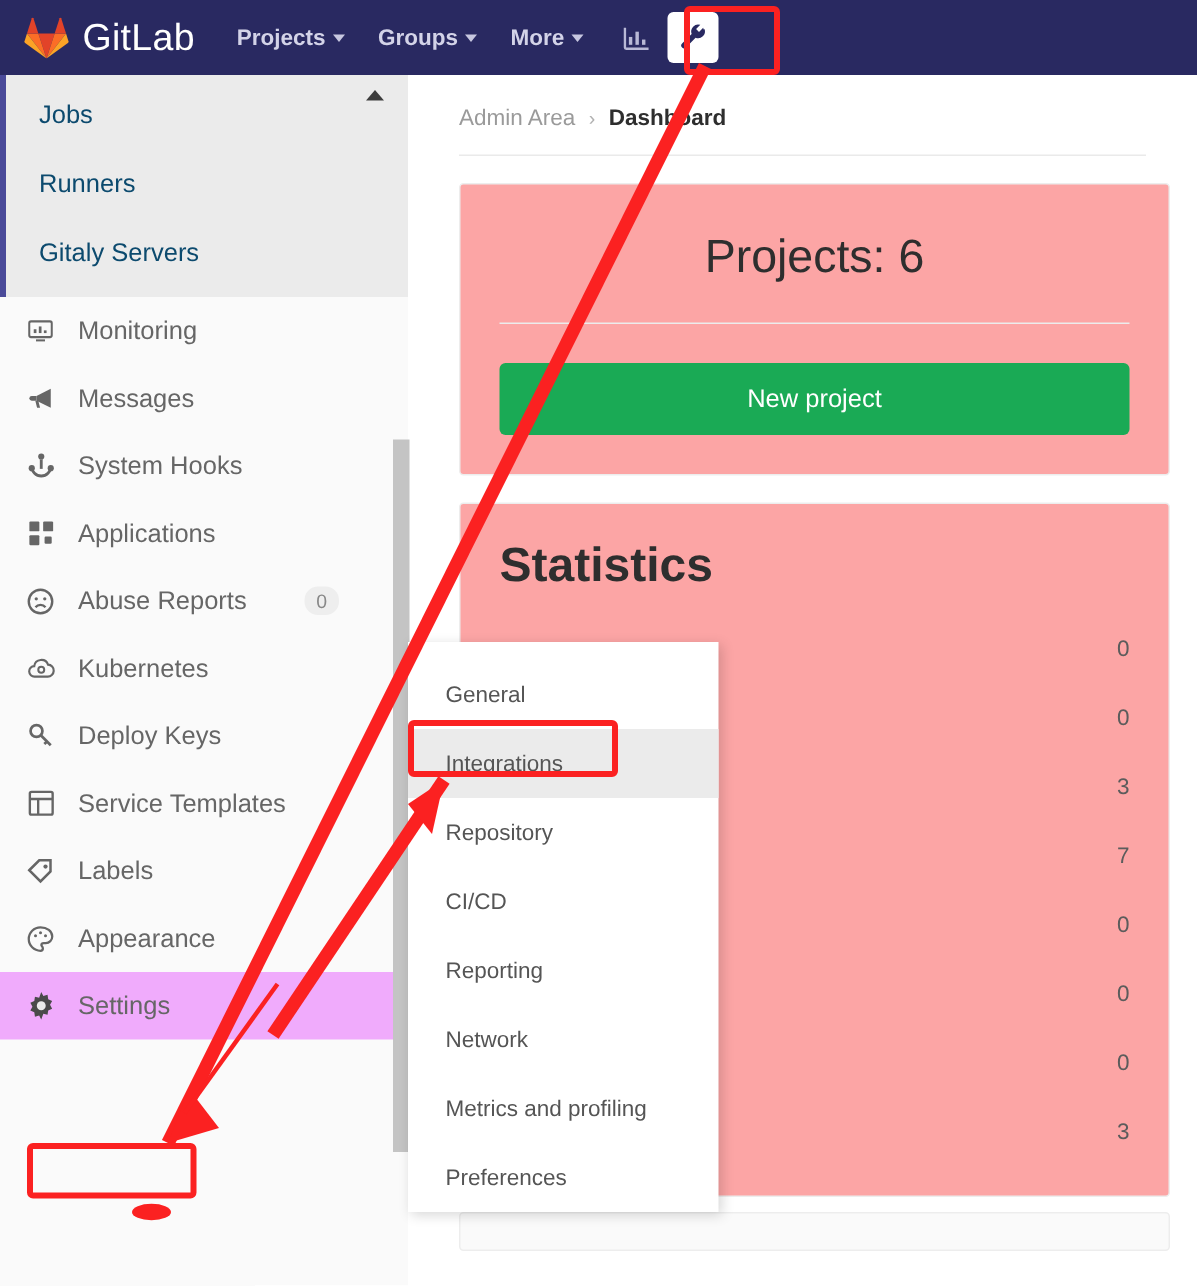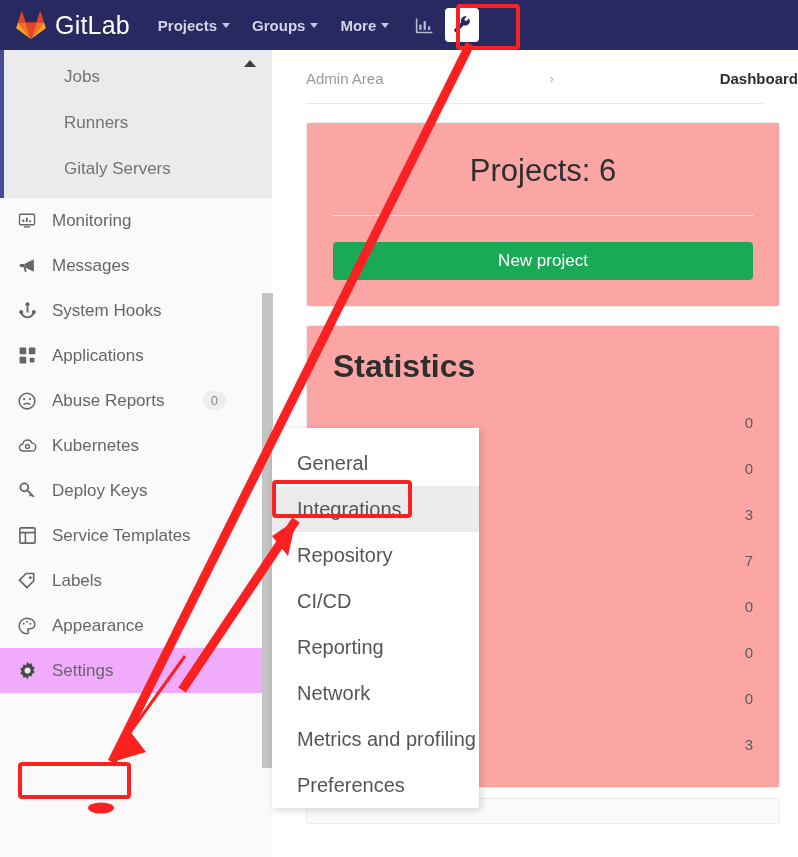--- a/index.html
+++ b/index.html
@@ -43,21 +43,21 @@
   }
   .sub-group {
     background: #ebebeb; position: relative; padding-top: 4px; padding-bottom: 6px;
   }
   .sub-group::before {
     content: ""; position: absolute; left: 0; top: 0; bottom: 0;
     width: 4px; background: #4a4a99;
   }
   .sub-item {
     height: 46px; display: flex; align-items: center;
-    padding-left: 64px; color: #737373; font-size: 17px; cursor: pointer;
+    padding-left: 26px; color: #0c4a6e; font-size: 17px; cursor: pointer;
   }
   .scroll-up-arrow {
     position: absolute; right: 16px; top: 10px;
     width: 0; height: 0;
     border-left: 6px solid transparent; border-right: 6px solid transparent;
     border-bottom: 7px solid #3d3d3d;
   }
   .nav-item {
     height: 45px; display: flex; align-items: center;
     padding-left: 14px; color: #666; font-size: 17px; cursor: pointer;
@@ -78,48 +78,48 @@
   }
 
   
   .flyout {
     position: absolute; left: 272px; top: 428px; width: 207px; height: 380px;
     background: #fff; box-shadow: 2px 2px 8px rgba(0,0,0,.16);
     z-index: 35; padding-top: 12px;
   }
   .fly-item {
     height: 46px; display: flex; align-items: center; padding-left: 25px;
-    color: #555; font-size: 20px; cursor: pointer;
+    color: #555; font-size: 15px; cursor: pointer;
   }
   .fly-item.active { background: #ebebeb; }
 
   
   .main {
     position: absolute; left: 272px; top: 50px; right: 0; bottom: 0;
     background: #fff; overflow: hidden; z-index: 10;
   }
   .breadcrumb {
     padding: 20px 0 0 34px; font-size: 15px; color: #9a9a9a;
-    display: flex; align-items: center; gap: 9px; justify-content: space-between;
+    display: flex; align-items: center; gap: 9px;
   }
   .bc-sep { color: #b0b0b0; font-size: 13px; }
   .bc-current { color: #2e2e2e; font-weight: bold; }
   .bc-rule { margin: 16px 34px 0 34px; border-top: 1px solid #eaeaea; }
 
   .card {
     margin: 18px 18px 0 34px; background: #fca5a5;
     border: 1px solid #ededed; border-radius: 3px;
   }
   .card-projects { padding: 30px 26px 26px 26px; }
   .proj-count {
     text-align: center; font-size: 31px; color: #2e2e2e; font-weight: 400;
     padding-bottom: 26px; border-bottom: 1px solid #ececec;
   }
   .btn-new {
-    display: block; margin-top: 26px; width: 100%; height: 38px;
+    display: block; margin-top: 26px; width: 100%; height: 48px;
     background: #1aaa55; color: #fff; border: 0; border-radius: 4px;
     font-size: 17px; font-family: inherit; cursor: pointer;
   }
   .card-stats { padding: 22px 26px 20px 26px; }
   .stats-title { font-size: 32px; color: #2e2e2e; font-weight: bold; margin-bottom: 14px; }
   .stat-row {
     display: flex; justify-content: space-between; align-items: center;
     height: 46px; font-size: 15px; color: #5c5c5c;
   }
   .stat-val { color: #5c5c5c; font-size: 15px; }

